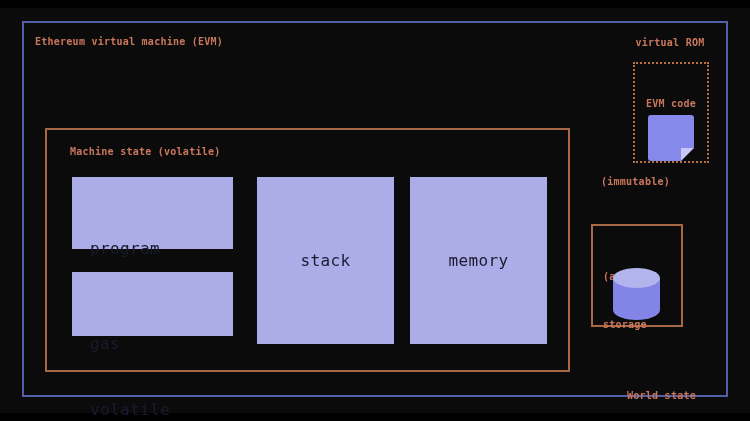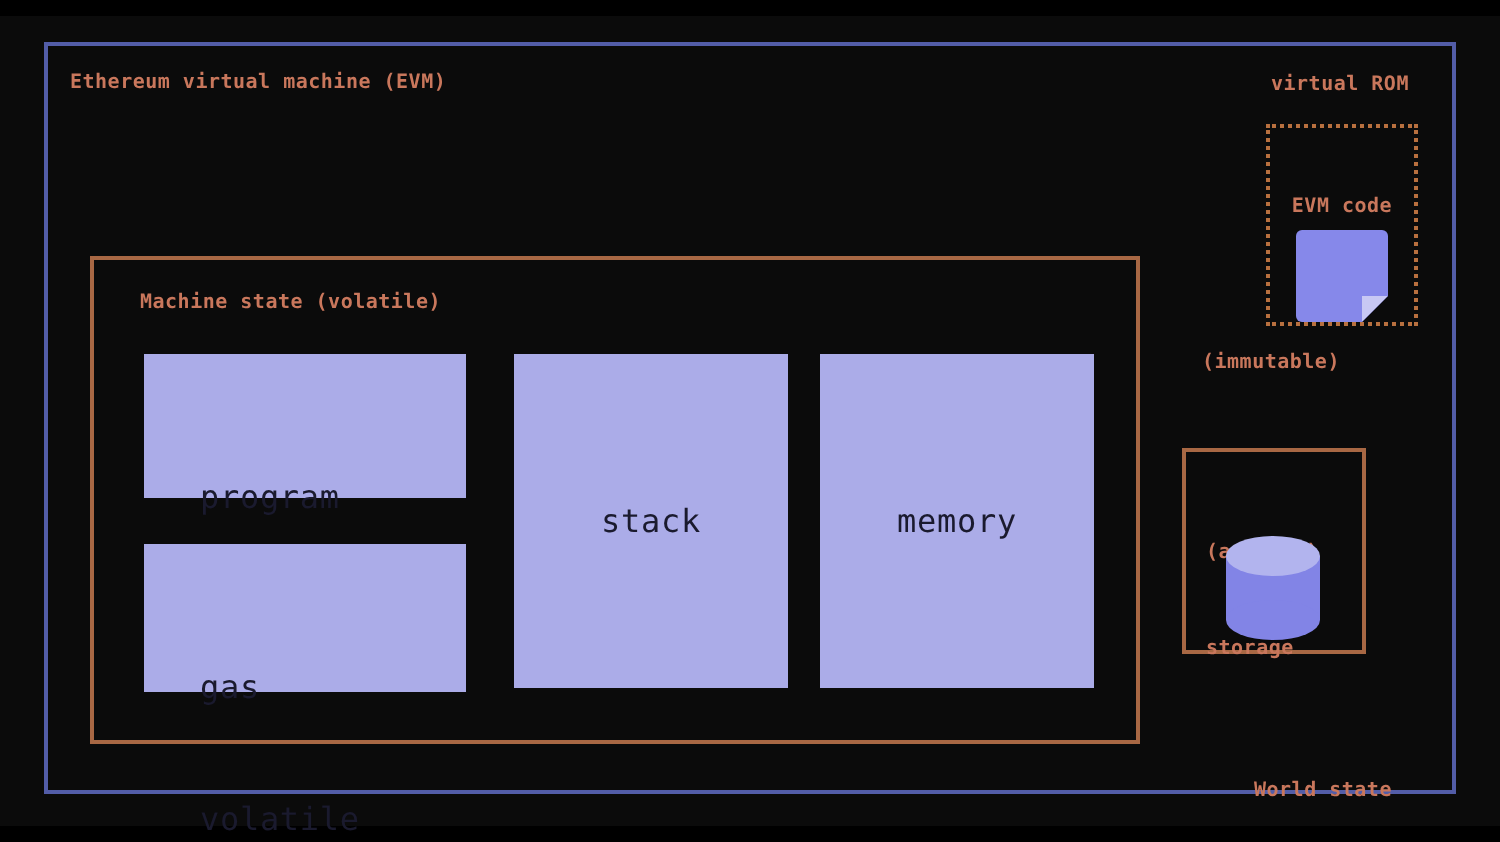--- a/index.html
+++ b/index.html
@@ -40,24 +40,24 @@
 
   .pbox {
     position: absolute;
     background: #abace8;
     color: #1a1a2e;
     font-size: 16px;
     letter-spacing: 0.35px;
     line-height: 22px;
     white-space: pre;
   }
-  .pbox.two-line { padding: 17px 0 0 28px; }
+  .pbox.two-line { padding: 17px 0 0 18px; }
   .pbox.centered { display: flex; align-items: center; justify-content: center; }
   .pc-box     { left: 25px;  top: 47px;  width: 161px; height: 72px; }
-  .gas-box    { left: 25px;  top: 142px; width: 161px; height: 74px; }
+  .gas-box    { left: 25px;  top: 142px; width: 161px; height: 64px; }
   .stack-box  { left: 210px; top: 47px;  width: 137px; height: 167px; text-align: right; }
   .memory-box { left: 363px; top: 47px;  width: 137px; height: 167px; }
 
   
   .rom-title   { position: absolute; left: 591px; top: 14px;  width: 110px; text-align: center; }
   .immutable   { position: absolute; left: 577px; top: 153px; width: 110px; text-align: left; }
   .dashed-box {
     position: absolute;
     left: 609px; top: 39px; width: 76px; height: 101px;
     border: 2px dotted #b8703f;

